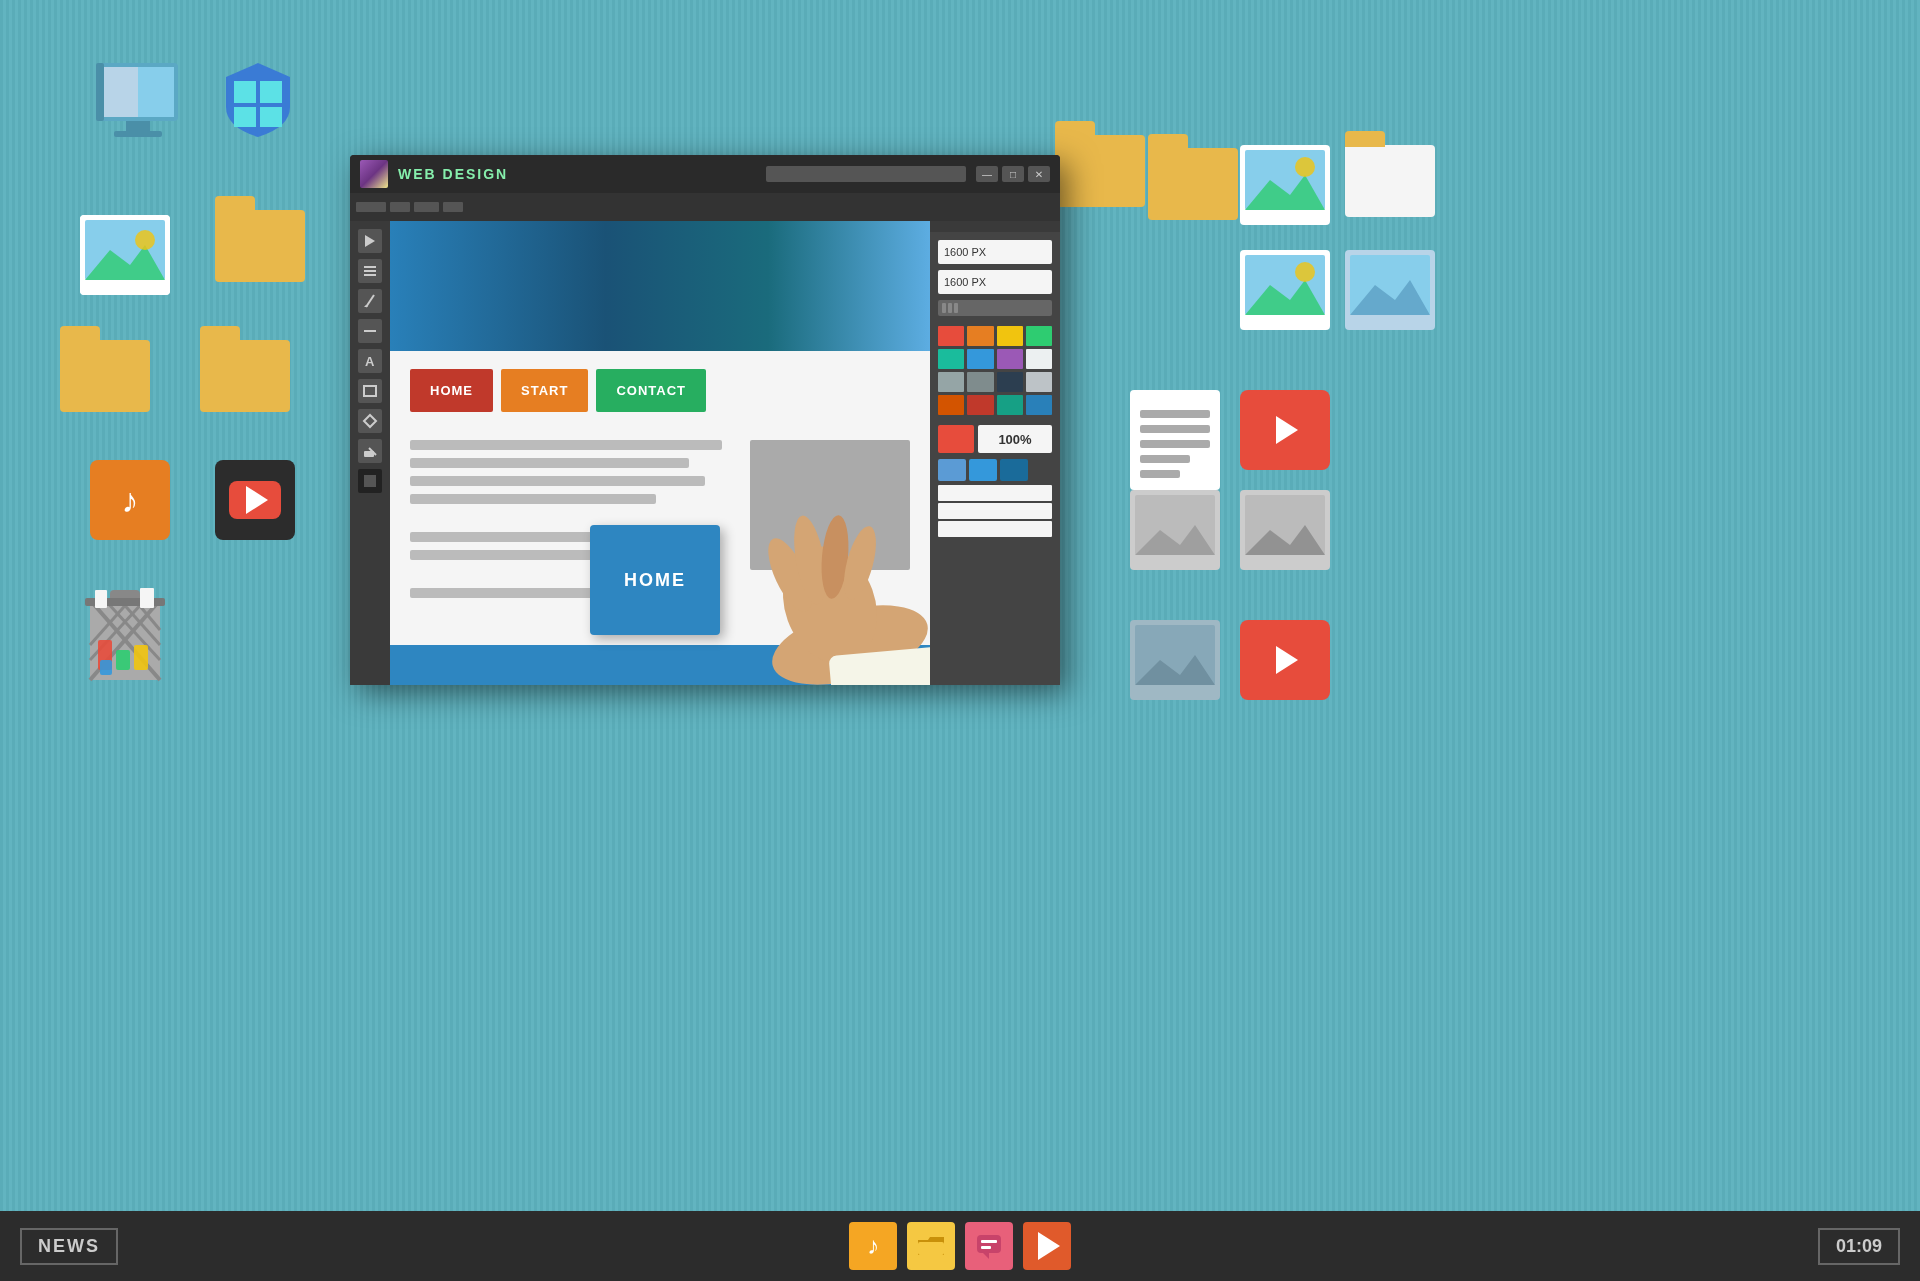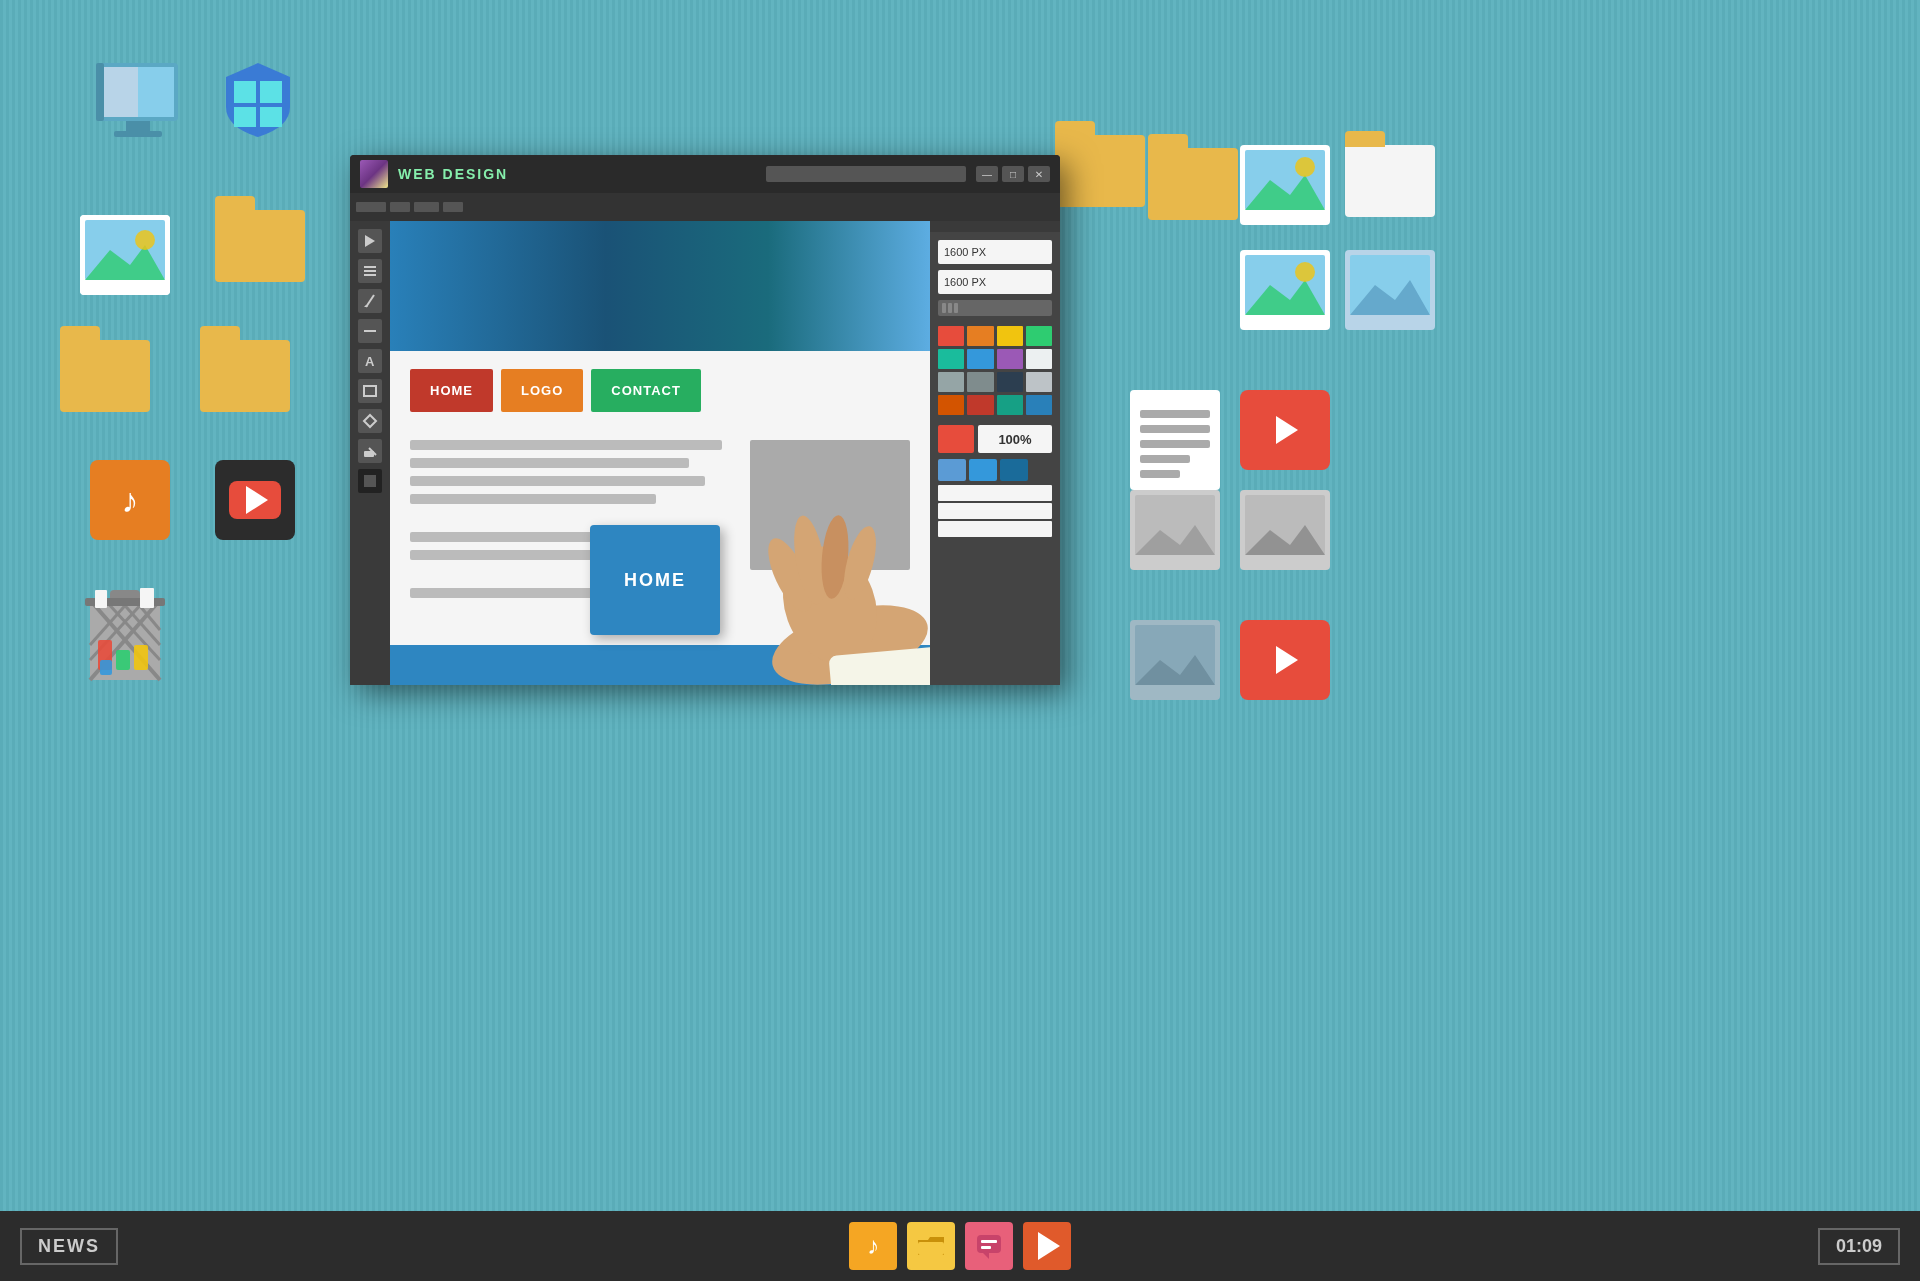--- a/index.html
+++ b/index.html
@@ -679,21 +679,21 @@
         </svg>
       </div>
     </div>
 
     <div class="canvas-area">
 
       <div class="site-header"></div>
 
       <div class="site-nav">
         <div class="nav-btn home">HOME</div>
-        <div class="nav-btn news">LOGO</div>
+        <div class="nav-btn news">START</div>
         <div class="nav-btn contact">CONTACT</div>
       </div>
 
       <div class="site-content">
         <div class="content-text">
           <div class="text-line" style="width:95%;"></div>
           <div class="text-line" style="width:85%;"></div>
           <div class="text-line" style="width:90%;"></div>
           <div class="text-line" style="width:75%;"></div>
           <div style="height:12px;"></div>

